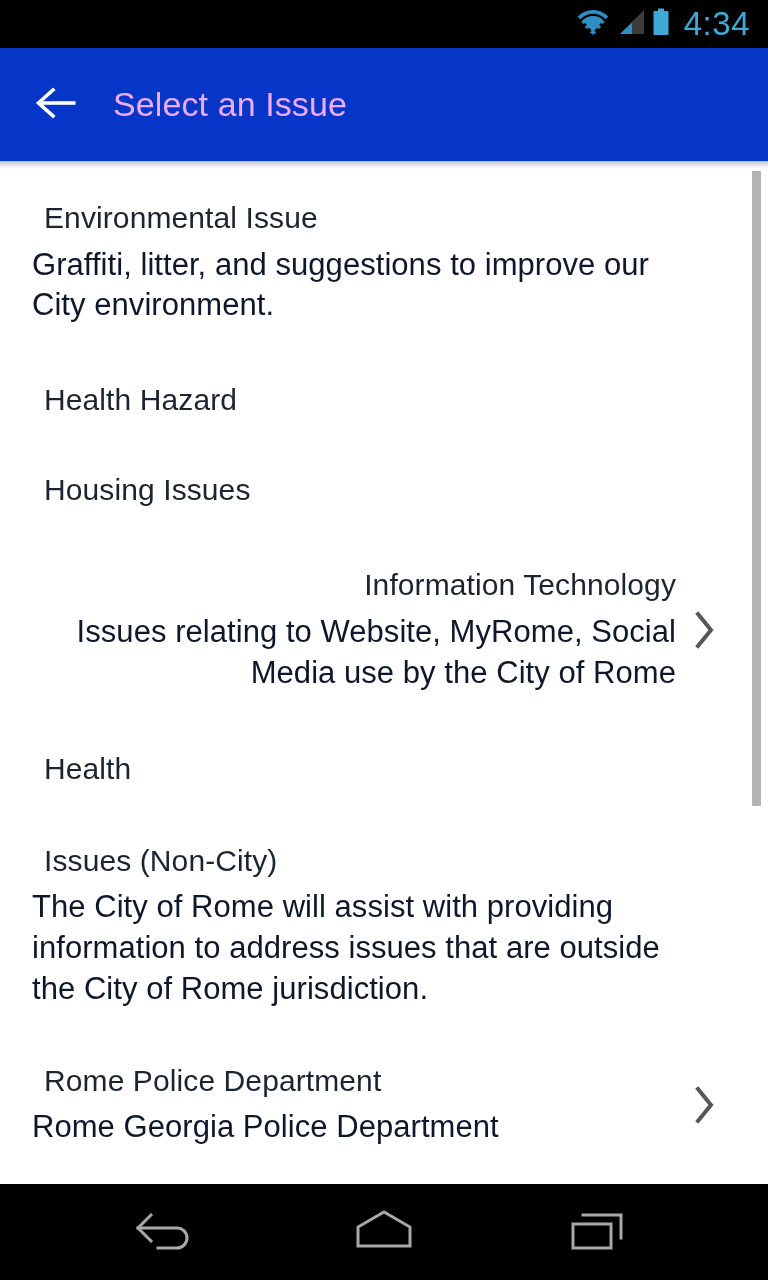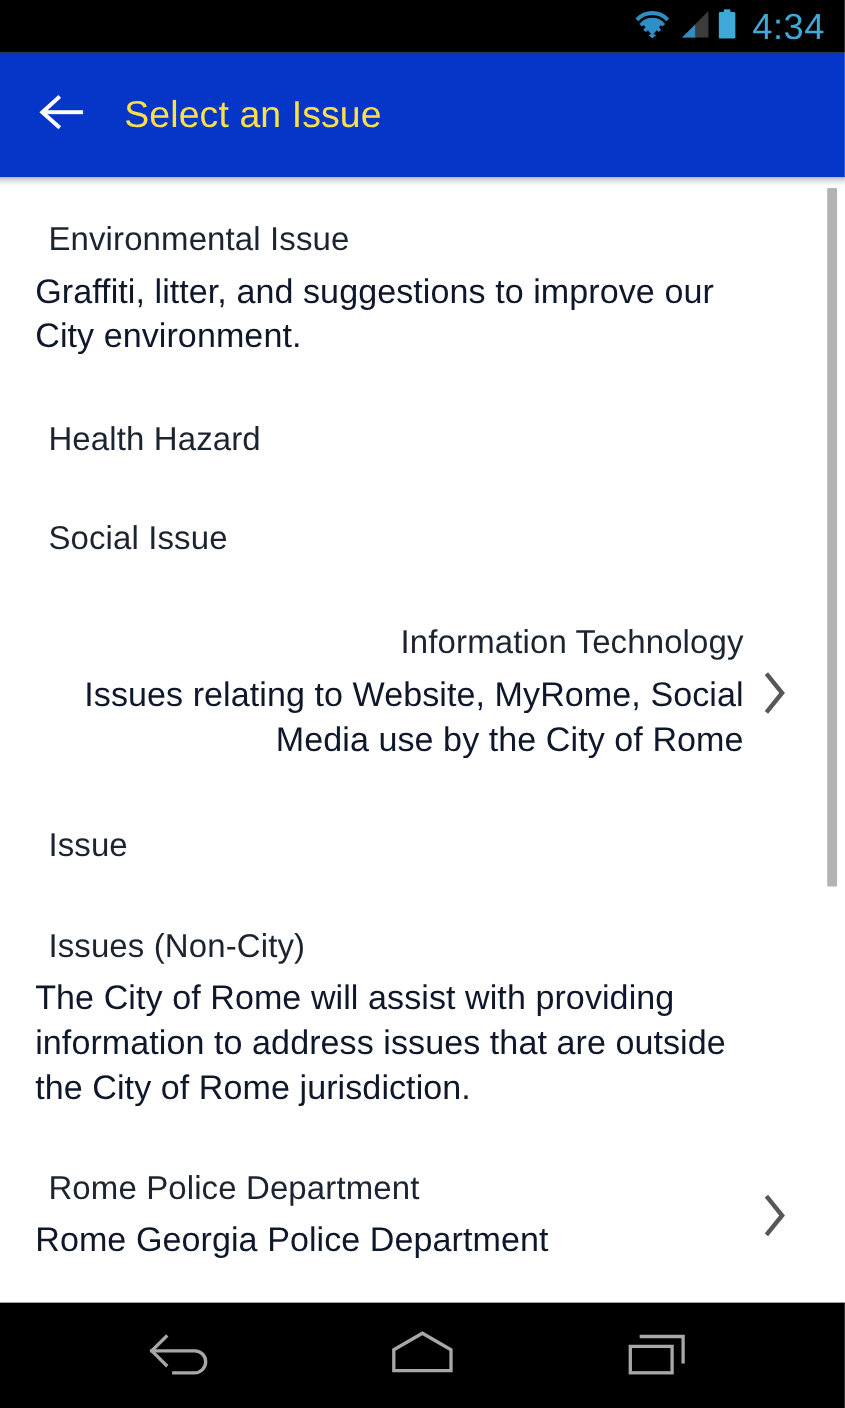--- a/index.html
+++ b/index.html
@@ -62,21 +62,21 @@
   .back-btn {
     width: 46px;
     height: 46px;
     display: flex;
     align-items: center;
     justify-content: center;
     cursor: pointer;
     flex: 0 0 auto;
   }
   .app-title {
-    color: #fde047;
+    color: #f0abfc;
     font-size: 34px;
     font-weight: 400;
     margin-left: 33px;
     letter-spacing: 0.1px;
     white-space: nowrap;
   }
 
   
   .bar-shadow {
     flex: 0 0 8px;
@@ -255,21 +255,21 @@
         </div>
         <div class="chevron hidden">
           <svg width="22" height="38" viewBox="0 0 22 38">
               <path d="M4 3 L17 19 L4 35" fill="none" stroke="currentColor" stroke-width="4" stroke-linecap="square"></path>
             </svg>
         </div>
       </div>
 
       <div class="list-item item-2">
         <div class="item-text">
-          <div class="item-title">Social Issue</div>
+          <div class="item-title">Housing Issues</div>
 
         </div>
         <div class="chevron hidden">
           <svg width="22" height="38" viewBox="0 0 22 38">
               <path d="M4 3 L17 19 L4 35" fill="none" stroke="currentColor" stroke-width="4" stroke-linecap="square"></path>
             </svg>
         </div>
       </div>
 
       <div class="list-item item-3">
@@ -279,21 +279,21 @@
         </div>
         <div class="chevron">
           <svg width="22" height="38" viewBox="0 0 22 38">
               <path d="M4 3 L17 19 L4 35" fill="none" stroke="currentColor" stroke-width="4" stroke-linecap="square"></path>
             </svg>
         </div>
       </div>
 
       <div class="list-item item-4">
         <div class="item-text">
-          <div class="item-title">Issue</div>
+          <div class="item-title">Health</div>
 
         </div>
         <div class="chevron hidden">
           <svg width="22" height="38" viewBox="0 0 22 38">
               <path d="M4 3 L17 19 L4 35" fill="none" stroke="currentColor" stroke-width="4" stroke-linecap="square"></path>
             </svg>
         </div>
       </div>
 
       <div class="list-item item-5">

